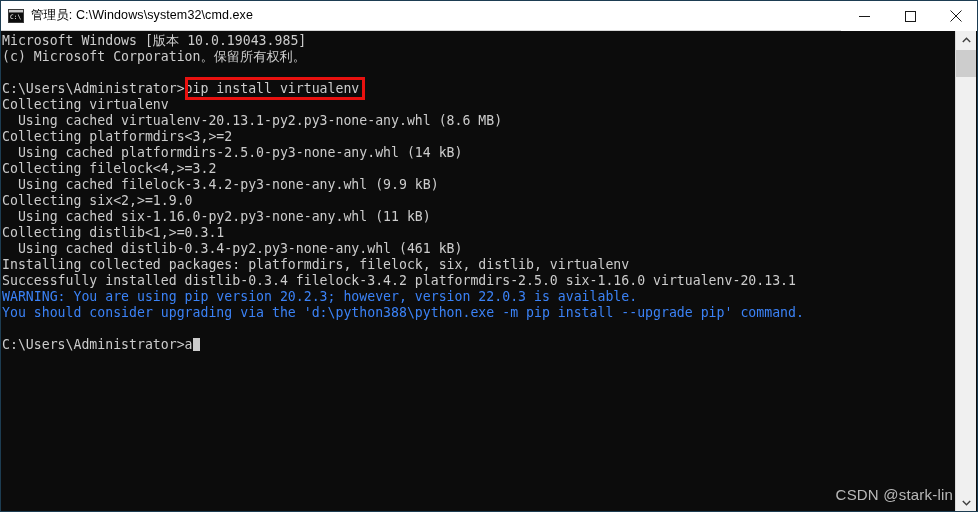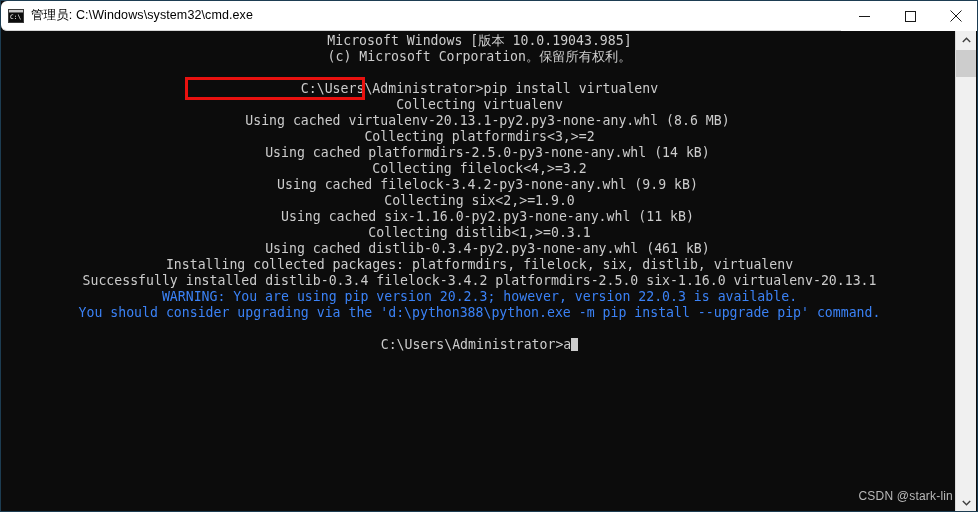--- a/index.html
+++ b/index.html
@@ -28,21 +28,20 @@
   #titlebar {
     position: absolute;
     left: 0; top: 0;
     width: 978px;
     height: 30px;
     background: #ffffff;
     border-bottom: 1px solid #d6d6d6;
     display: flex;
     align-items: center;
     box-sizing: border-box;
-    border-radius: 6px;
   }
   #title-icon {
     width: 16px;
     height: 16px;
     margin-left: 7px;
     margin-right: 7px;
     flex: 0 0 auto;
     position: relative;
   }
   #title-text {
@@ -84,21 +83,20 @@
     font-family: "DejaVu Sans Mono", "Liberation Mono", monospace;
     font-size: 13.2px;
     line-height: 16px;
     white-space: pre;
     letter-spacing: 0px;
   }
   .line {
     height: 16px;
     white-space: pre;
     color: #cccccc;
-    text-align: center;
   }
   .c-white  { color: #cccccc; }
   .c-yellow { color: #3b82f6; }
   .cursor {
     display: inline-block;
     width: 7px;
     height: 13px;
     background: #cccccc;
     vertical-align: -2px;
   }
@@ -145,21 +143,21 @@
     width: 20px;
     height: 27px;
     background: #cdcdcd;
   }
 
   
   #watermark {
     position: absolute;
     right: 24px;
     bottom: 8px;
-    font-size: 12px;
+    font-size: 15px;
     color: #b9b9b9;
     font-family: "Liberation Sans", sans-serif;
     white-space: nowrap;
     letter-spacing: 0.2px;
   }
 </style>
 </head>
 <body>
 
 <div id="window">

